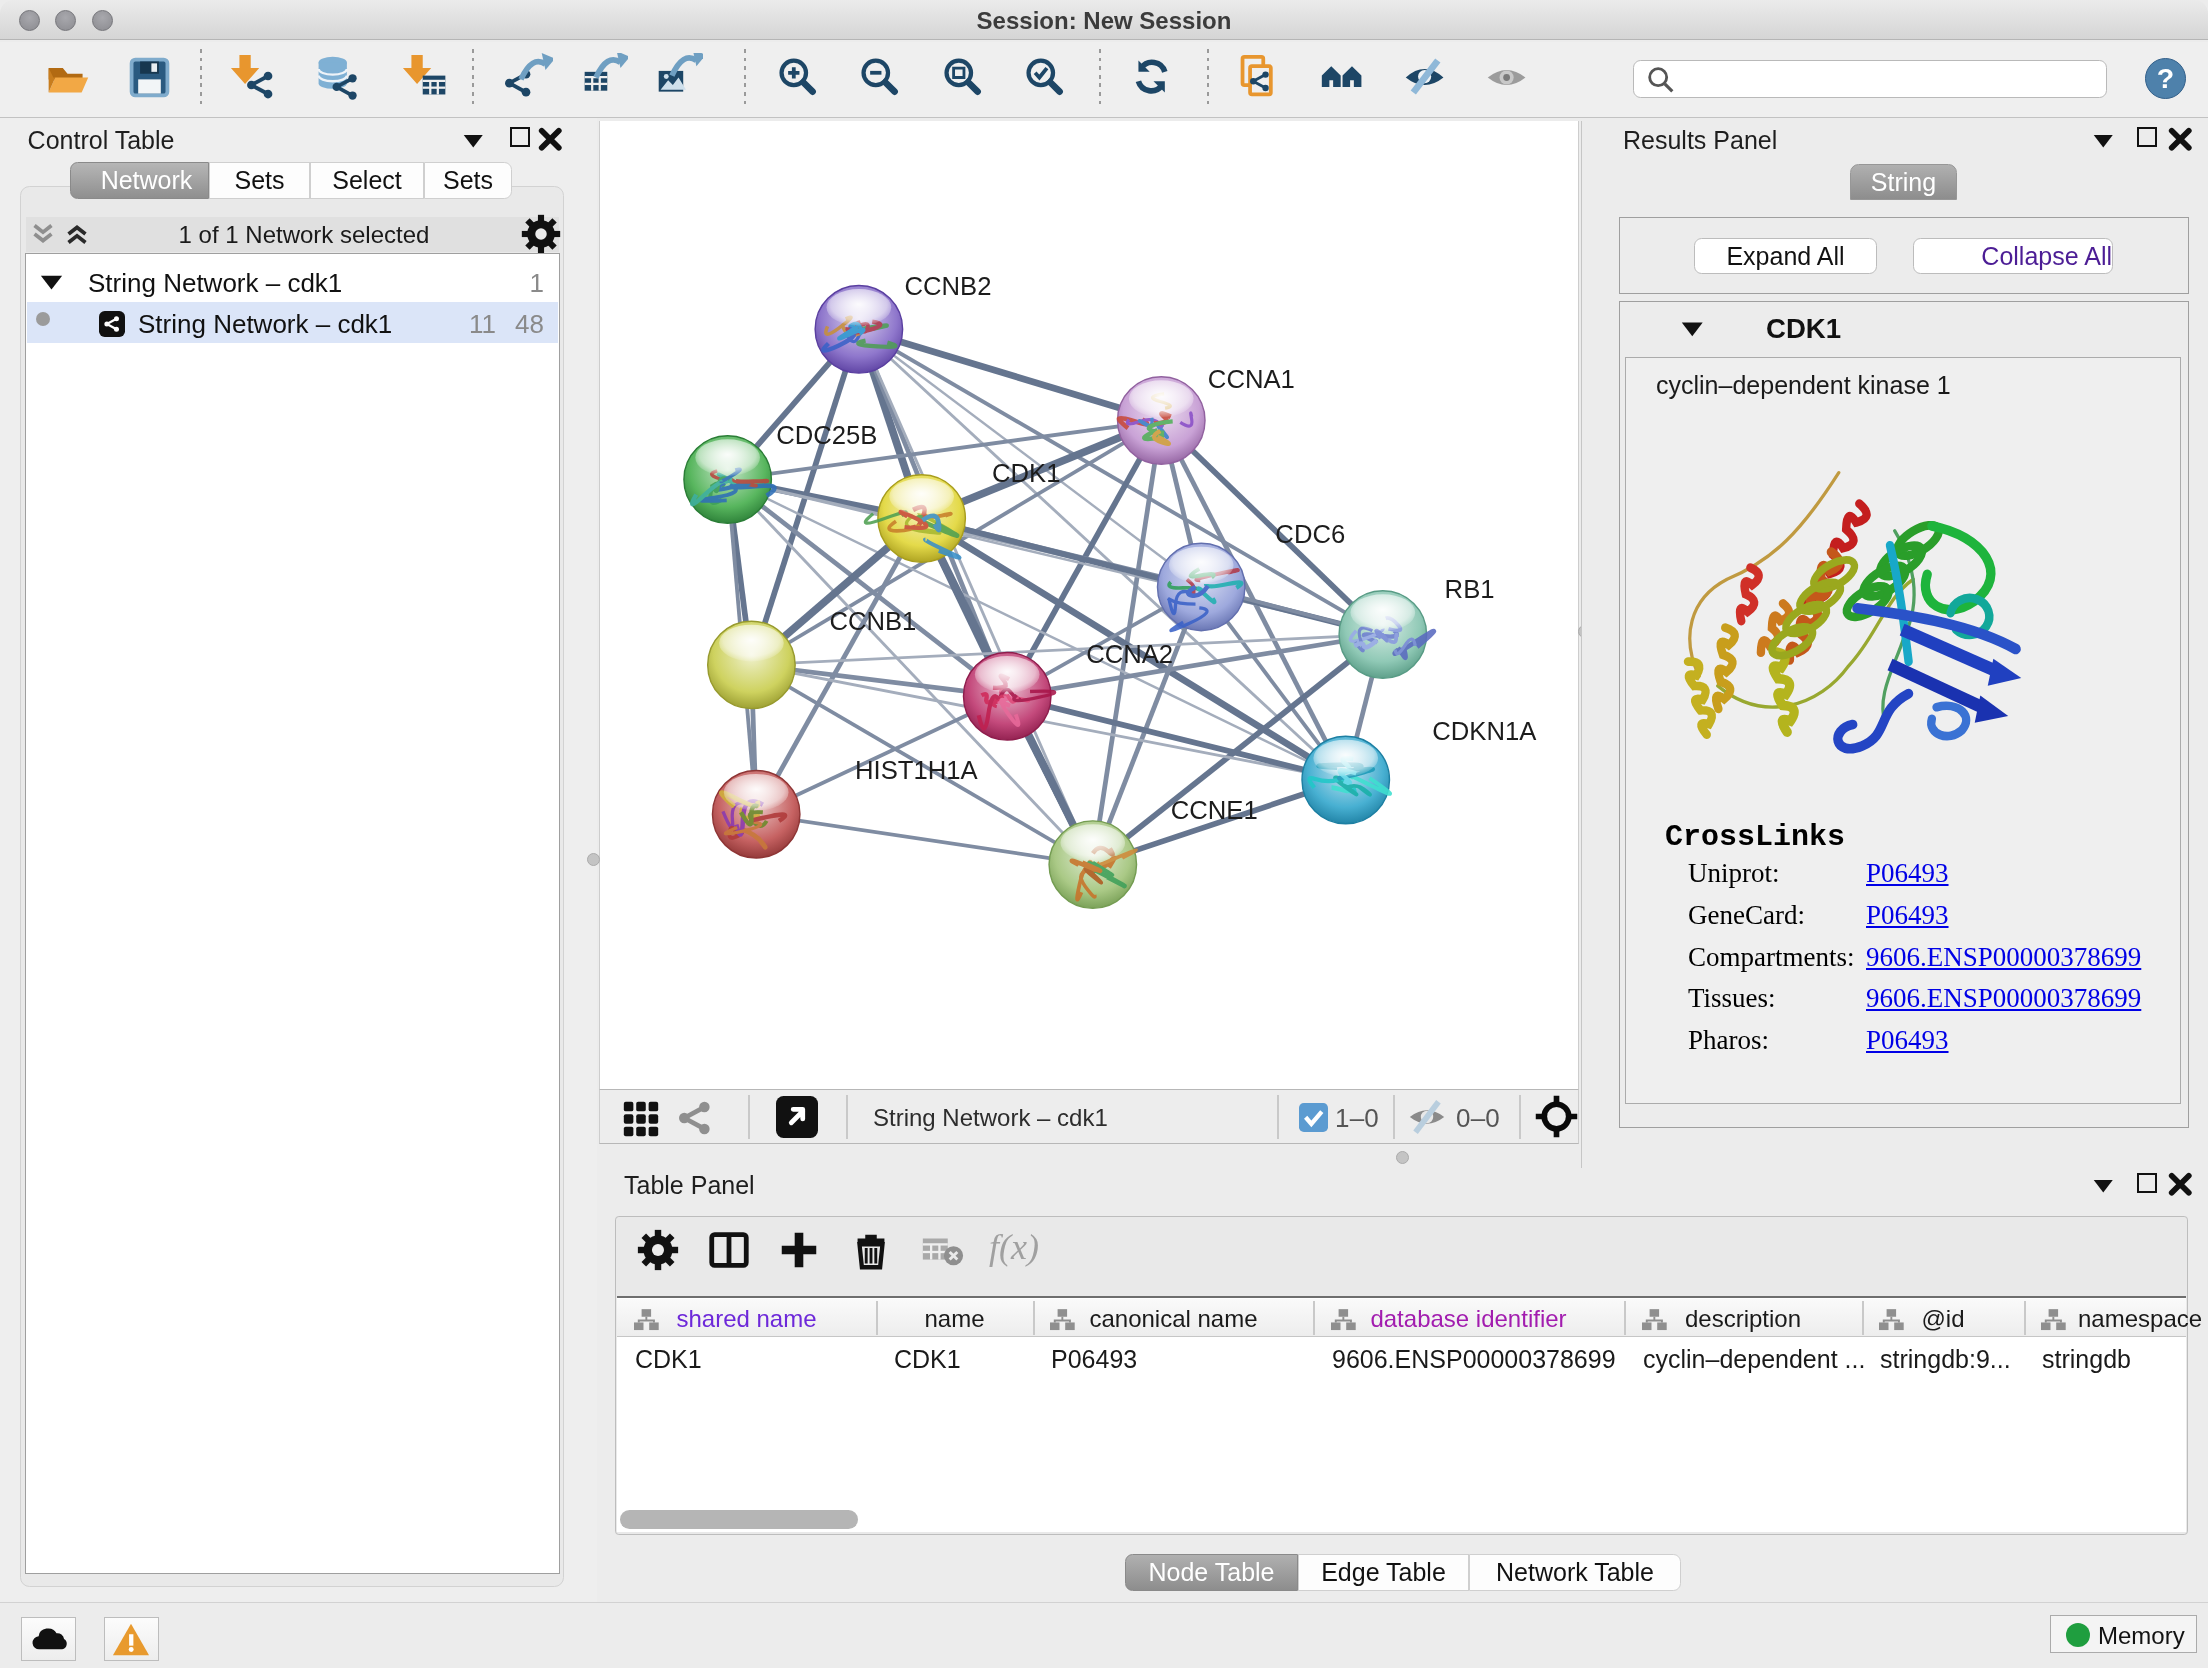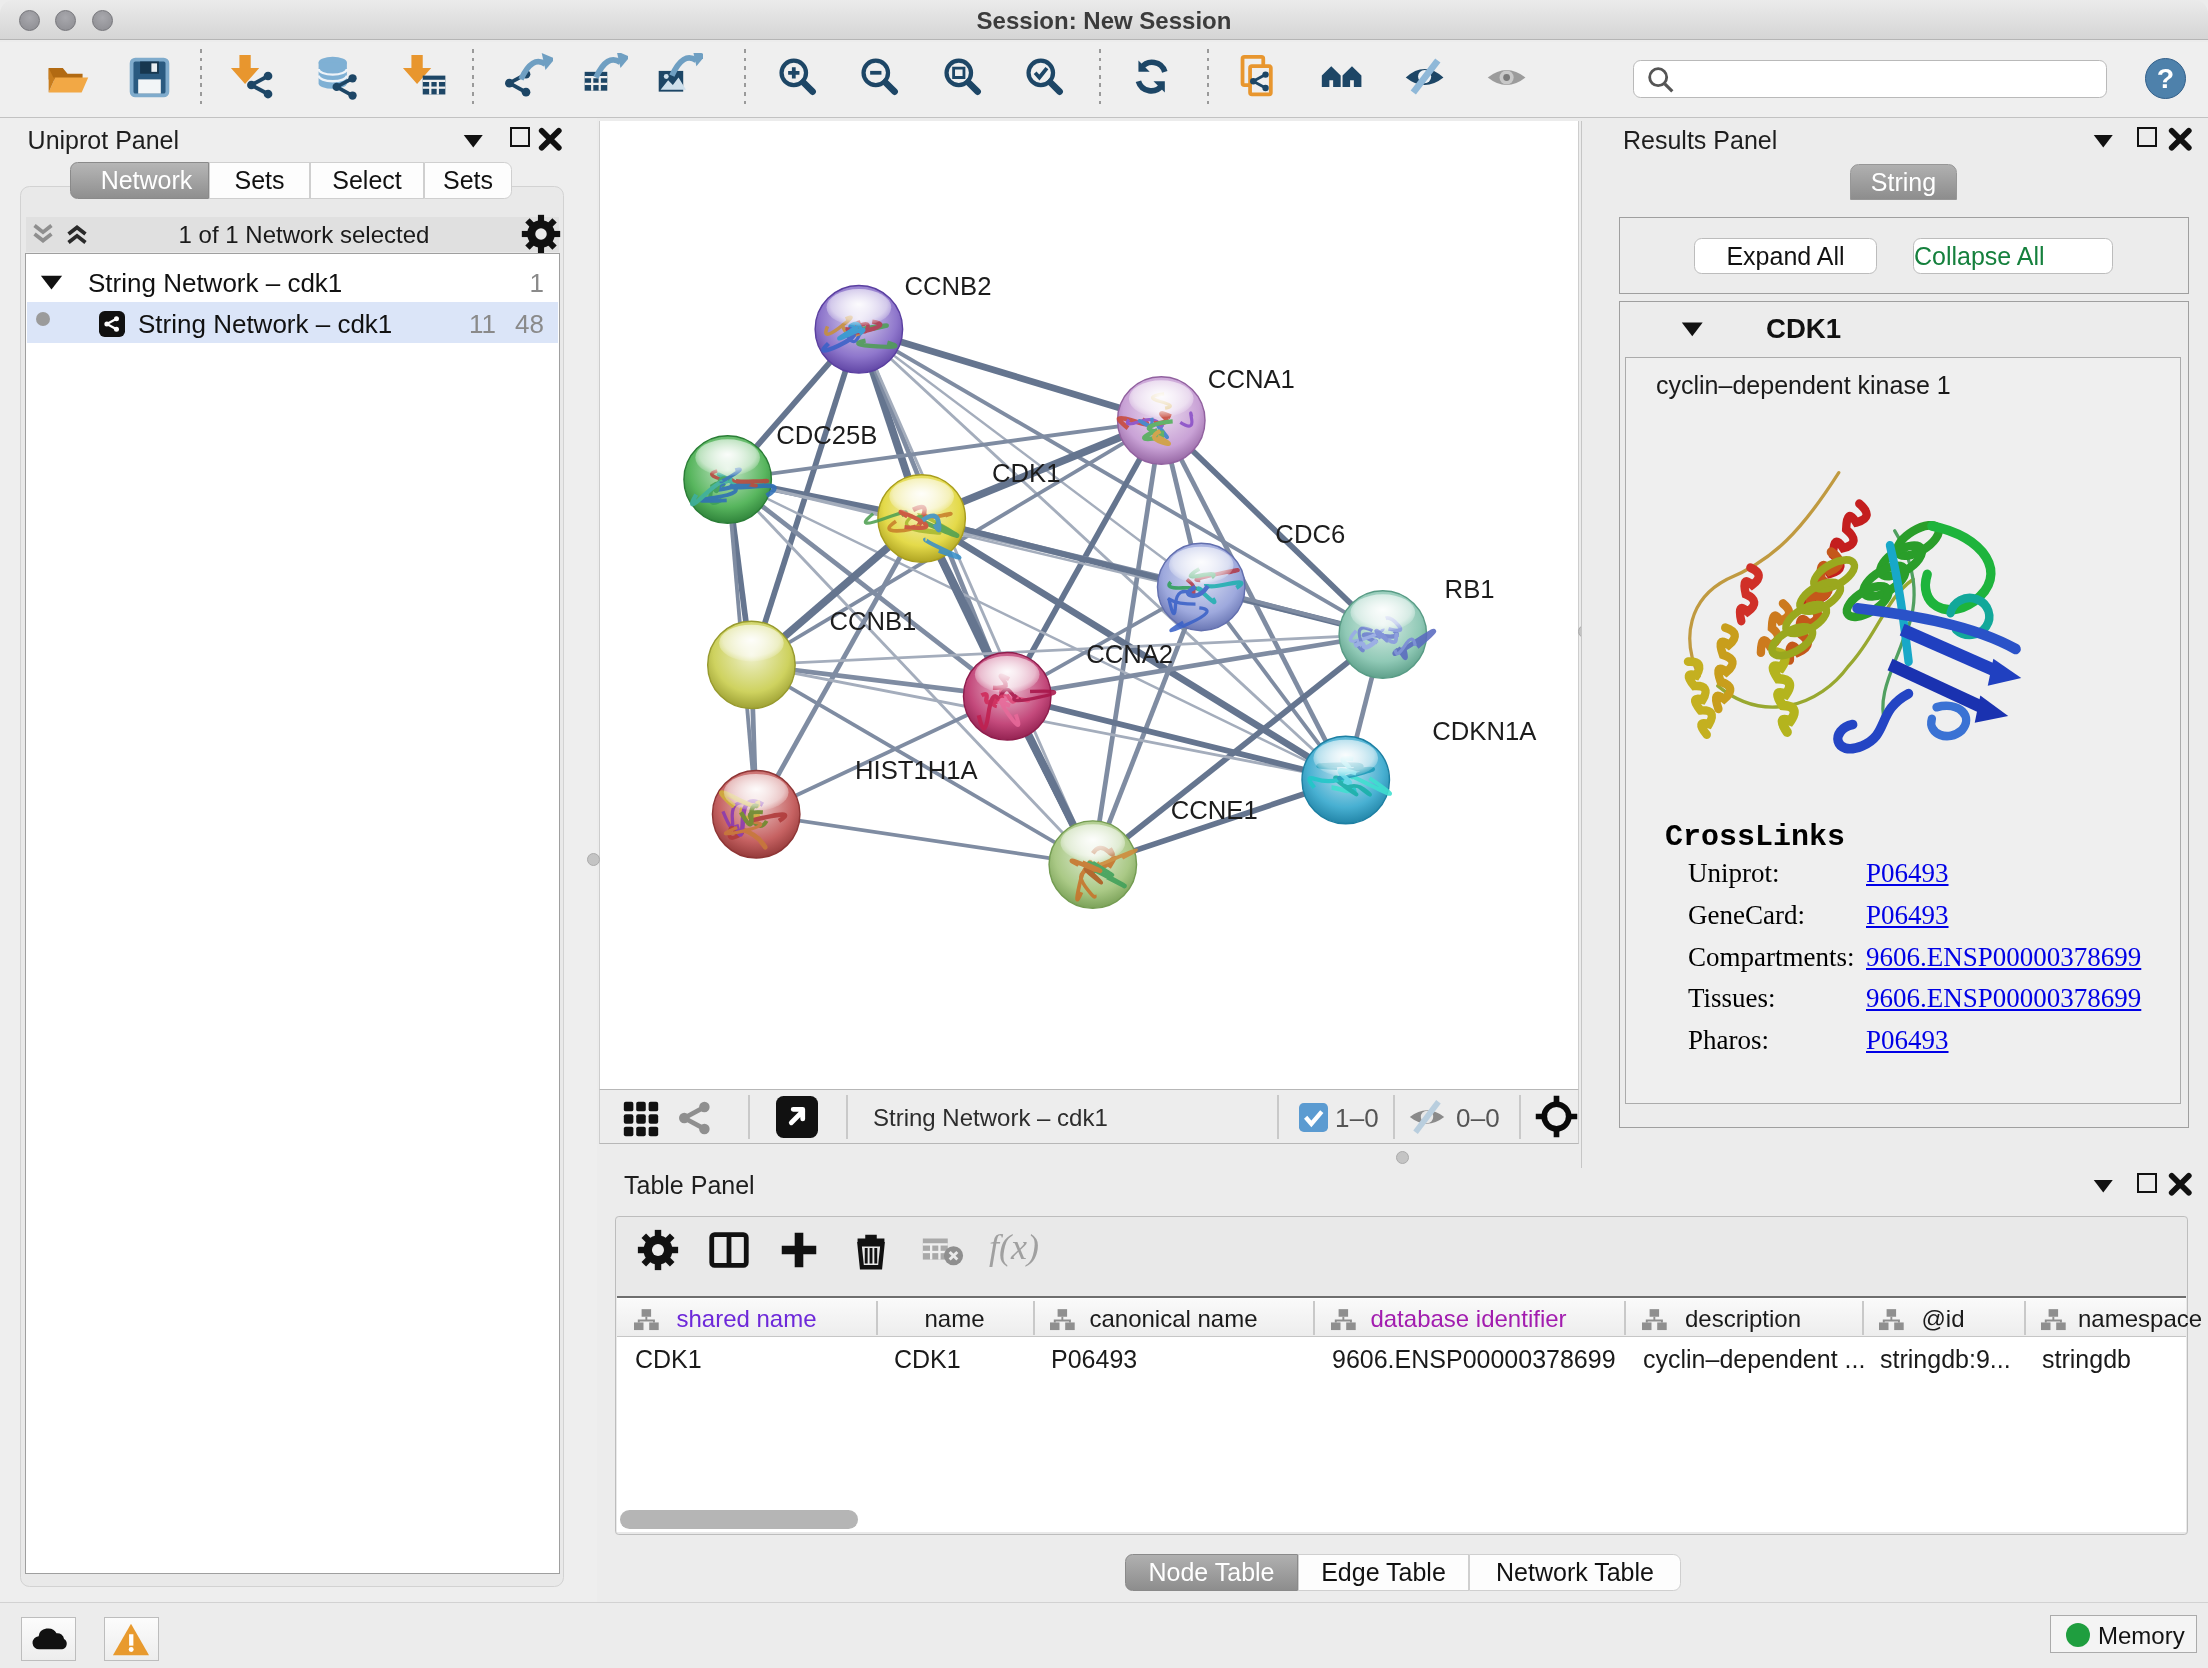--- a/index.html
+++ b/index.html
@@ -127,21 +127,21 @@
 <div class="abs" style="left:744px;top:49px;width:1.9px;height:57px;background-image:repeating-linear-gradient(#9a9a9a 0 3.8px,transparent 3.8px 8.6px);"></div>
 <div class="abs" style="left:1099px;top:49px;width:1.9px;height:57px;background-image:repeating-linear-gradient(#9a9a9a 0 3.8px,transparent 3.8px 8.6px);"></div>
 <div class="abs" style="left:1207px;top:49px;width:1.9px;height:57px;background-image:repeating-linear-gradient(#9a9a9a 0 3.8px,transparent 3.8px 8.6px);"></div>
 <div class="abs" style="left:1633px;top:60px;width:474px;height:38px;background:#fff;border:1.9px solid #b9b9b9;border-radius:7.6px;"></div>
 <svg class="abs" style="left:1644px;top:63px;" width="34" height="34" viewBox="0 0 36 36" xmlns="http://www.w3.org/2000/svg">
     <circle cx="15" cy="15" r="9" fill="none" stroke="#555" stroke-width="3"></circle>
     <line x1="22" y1="22" x2="30" y2="30" stroke="#555" stroke-width="3.4"></line>
   </svg>
 <div class="abs" style="left:2145px;top:58px;width:41px;height:41px;border-radius:50%;background:#4e81ab;border:1.9px solid #33608a;color:#fff;font-size:28.5px;font-weight:bold;text-align:center;line-height:38px;">?</div>
 <div class="abs" style="left:0;top:118px;width:597px;height:1484px;background:#eeeeee;"></div>
-<div class="abs" style="left:27.6px;top:126px;font-size:25px;color:#1e1e1e;">Uniprot Panel</div>
+<div class="abs" style="left:27.6px;top:126px;font-size:25px;color:#1e1e1e;">Control Table</div>
 <svg class="abs" style="left:459px;top:126px;" width="28.5" height="28.5" viewBox="0 0 30 30" xmlns="http://www.w3.org/2000/svg">
     <path d="M5 9.5 h20 l-10 13.0 z" fill="#111"></path>
   </svg>
 <div class="abs" style="left:510px;top:127px;width:20px;height:20px;border:2.9px solid #111;"></div>
 <svg class="abs" style="left:536px;top:125px;" width="28.5" height="28.5" viewBox="0 0 30 30" xmlns="http://www.w3.org/2000/svg">
     <path d="M6 6 L24 24 M24 6 L6 24" stroke="#111" stroke-width="6" stroke-linecap="round"></path>
   </svg>
 <div class="abs" style="left:20px;top:186px;width:544px;height:1401px;background:#e9e9e9;border:1px solid #d2d2d2;border-radius:9.5px;"></div>
 <div class="abs" style="left:70px;top:162px;width:139px;height:37px;background:linear-gradient(#b6b6b6,#8f8f8f);color:#fff;border:1px solid #8a8a8a;border-radius:7.6px 0 0 7.6px;font-size:25px;text-align:center;line-height:35px;padding-left:14px;">Network</div>
 <div class="abs" style="left:209px;top:162px;width:101px;height:37px;background:#fdfdfd;color:#111;border:1px solid #cfcfcf;font-size:25px;text-align:center;line-height:35px;">Sets</div>
@@ -527,21 +527,21 @@
 <svg class="abs" style="left:2089px;top:126px;" width="28.5" height="28.5" viewBox="0 0 30 30" xmlns="http://www.w3.org/2000/svg">
     <path d="M5 9.5 h20 l-10 13.0 z" fill="#111"></path>
   </svg>
 <div class="abs" style="left:2137px;top:127px;width:20px;height:20px;border:2.9px solid #111;"></div>
 <svg class="abs" style="left:2166px;top:125px;" width="28.5" height="28.5" viewBox="0 0 30 30" xmlns="http://www.w3.org/2000/svg">
     <path d="M6 6 L24 24 M24 6 L6 24" stroke="#111" stroke-width="6" stroke-linecap="round"></path>
   </svg>
 <div class="abs" style="left:1850px;top:164px;width:107px;height:36px;background:linear-gradient(#b0b0b0,#8d8d8d);border:1px solid #979797;border-radius:8.6px 8.6px 0 0;color:#fff;font-size:25px;text-align:center;line-height:34px;">String</div>
 <div class="abs" style="left:1619px;top:217px;width:570px;height:77px;background:#ececec;border:1.9px solid #9f9f9f;"></div>
 <div class="abs" style="left:1694px;top:238px;width:183px;height:36px;background:#fff;border:1px solid #bcbcbc;border-radius:7.6px;font-size:25px;text-align:center;line-height:34px;color:#111;">Expand All</div>
-<div class="abs" style="left:1913px;top:238px;width:200px;height:36px;background:#fff;border:1px solid #bcbcbc;border-radius:7.6px;font-size:25px;text-align:left;line-height:34px;color:#15803d;">Collapse All</div>
+<div class="abs" style="left:1913px;top:238px;width:200px;height:36px;background:#fff;border:1px solid #bcbcbc;border-radius:7.6px;font-size:25px;text-align:right;line-height:34px;color:#4c1d95;">Collapse All</div>
 <div class="abs" style="left:1619px;top:301px;width:570px;height:827px;background:#ececec;border:1.9px solid #9f9f9f;"></div>
 <svg class="abs" style="left:1678px;top:315px;" width="28.5" height="28.5" viewBox="0 0 30 30" xmlns="http://www.w3.org/2000/svg">
     <path d="M4 7.949999999999999 h22 l-11 14.3 z" fill="#111"></path>
   </svg>
 <div class="abs" style="left:1766px;top:313px;font-size:27.6px;font-weight:bold;color:#111;">CDK1</div>
 <div class="abs" style="left:1625px;top:357px;width:556px;height:747px;background:#efefef;border:1.9px solid #ababab;"></div>
 <div class="abs" style="left:1656px;top:371px;font-size:25px;color:#1a1a1a;">cyclin–dependent kinase 1</div>
 <svg class="abs" style="left:1660px;top:455px;" width="380" height="323" viewBox="0 0 400 340" xmlns="http://www.w3.org/2000/svg">
     <g transform="translate(2,-12) scale(0.98,1.02)">
       <path d="M190 30 C150 90 120 120 70 140 C30 160 20 200 40 240" fill="none" stroke="#c09a40" stroke-width="3.5" stroke-linecap="round"></path>

